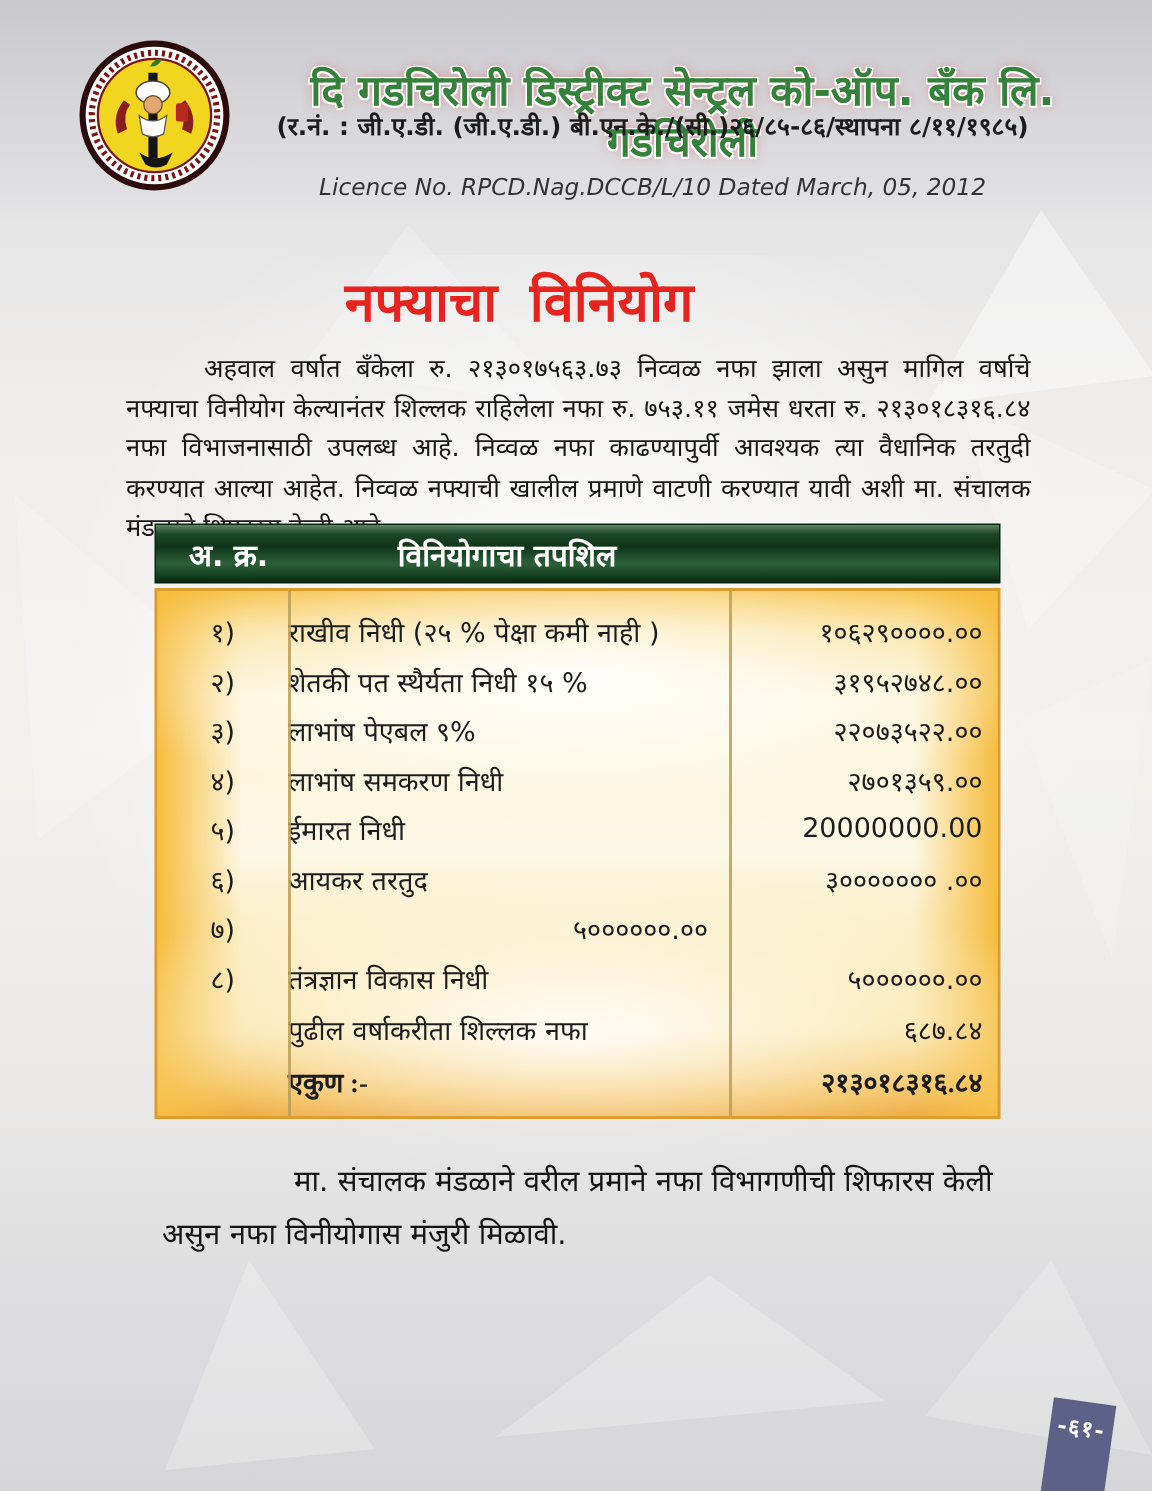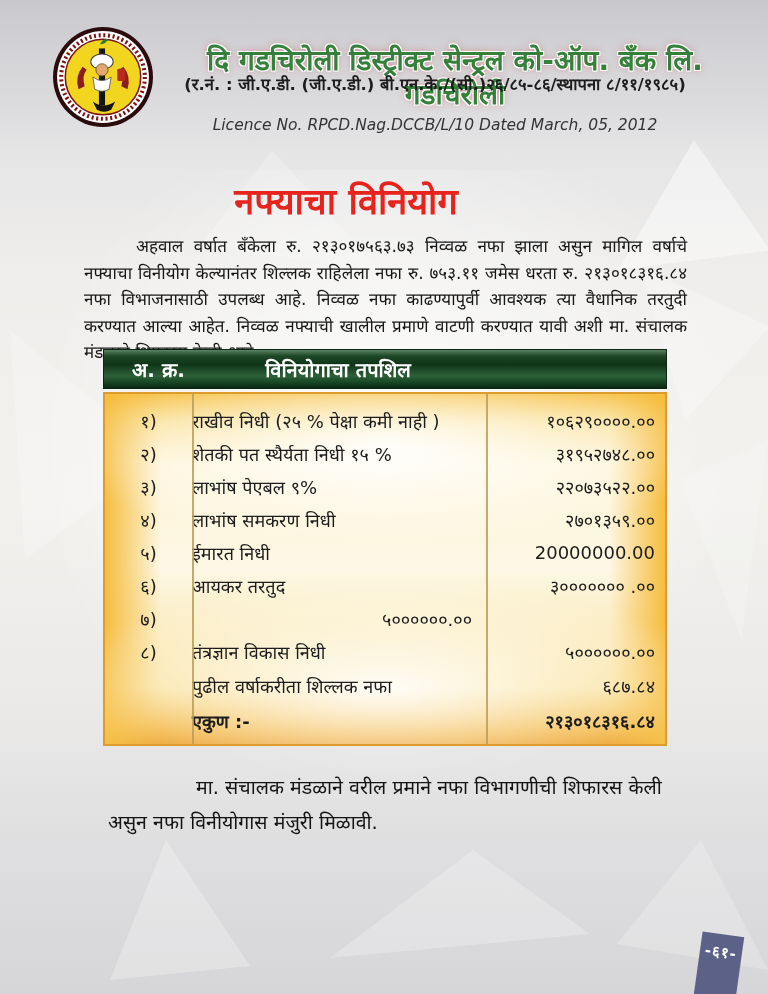--- a/index.html
+++ b/index.html
@@ -23,50 +23,50 @@
     position:absolute;left:162px;top:44px;width:586px;text-align:center;
     font-size:28px;font-weight:bold;color:#35813b;letter-spacing:0px;line-height:34px;
     text-shadow:-1px -1px 0 #fff,1px -1px 0 #fff,-1px 1px 0 #fff,1px 1px 0 #fff,0 0 7px rgba(205,80,80,.55);
   }
   .reg-line{position:absolute;left:130px;top:72px;width:610px;text-align:center;
     font-size:16.5px;font-weight:bold;color:#1c1c1c;}
   .licence-line{position:absolute;left:130px;top:116px;width:610px;text-align:center;
     font-size:15.5px;color:#333335;font-style:italic;}
   
   .doc-title{position:absolute;left:0;top:176px;width:692px;margin:0;text-align:center;
-    font-size:36px;font-weight:bold;color:#e6231d;}
+    font-size:36px;font-weight:bold;color:#e6231d;font-family:Liberation Mono, monospace;}
   .intro{position:absolute;left:84px;top:233px;width:603px;margin:0;
     font-size:17px;line-height:26.5px;color:#161616;text-align:justify;text-indent:52px;}
   
   .nf-table{position:absolute;left:103px;top:349px;width:564px;}
   .thead{
     display:grid;grid-template-columns:87px 294px 183px;align-items:center;height:40px;
     background:linear-gradient(180deg,#5c8264 0%,#1c4726 16%,#0f3418 38%,#2d6038 68%,#174523 86%,#0a2711 100%);
     border:1px solid #0a2511;box-sizing:border-box;color:#ffffff;font-weight:bold;font-size:20px;
   }
-  .th-sr{padding-left:22px;text-align:center;}
+  .th-sr{padding-left:22px;}
   .th-detail,.th-amount{text-align:center;}
   .tbody{
     position:relative;margin-top:3px;box-sizing:border-box;border:2px solid #dd9d2c;
     padding:10px 0 6px 0;
     background:
       radial-gradient(ellipse 60% 26% at 50% 16%,rgba(255,255,255,.95) 0%,rgba(255,255,255,0) 100%),
       radial-gradient(ellipse 62% 30% at 50% 84%,rgba(255,255,255,.92) 0%,rgba(255,255,255,0) 100%),
       linear-gradient(90deg,#f6bd3e 0%,rgba(255,252,240,0) 10%,rgba(255,252,240,0) 90%,#f6bd3e 100%),
       linear-gradient(180deg,#f6c043 0%,#fae096 8%,#fdf4d6 20%,#fdf8e6 50%,#f9e098 84%,#f2b237 96%,#ec9f25 100%);
   }
   .vline{position:absolute;top:0;bottom:0;width:2px;background:rgba(186,158,88,.85);}
   .vline-1{left:87px;} .vline-2{left:381px;}
   .trow{display:grid;grid-template-columns:87px 294px 183px;align-items:center;height:33px;
     font-size:18px;color:#1c1c1c;}
   .trow-summary{height:35px;}
   .td-sr{text-align:center;}
   .td-detail{}
   .td-amount{text-align:right;padding-right:14px;}
-  .bold{font-weight:bold;}
+  .bold{font-weight:bold;font-family:Liberation Serif, serif;}
   
   .closing{position:absolute;left:108px;top:770px;width:566px;margin:0;
     font-size:19.5px;line-height:35px;color:#141414;text-indent:88px;}
   .page-tab{
     position:absolute;left:697px;top:934px;width:42px;height:78px;
     background:#5c6287;transform:rotate(8deg);transform-origin:50% 50%;
     color:#ffffff;text-align:center;font-size:15px;font-weight:bold;letter-spacing:1px;
   }
   .page-tab span{display:inline-block;margin-top:7px;}
 </style>

